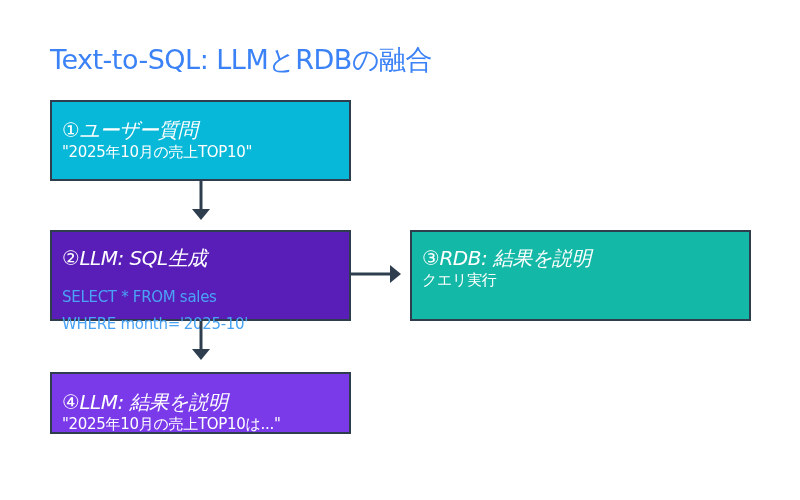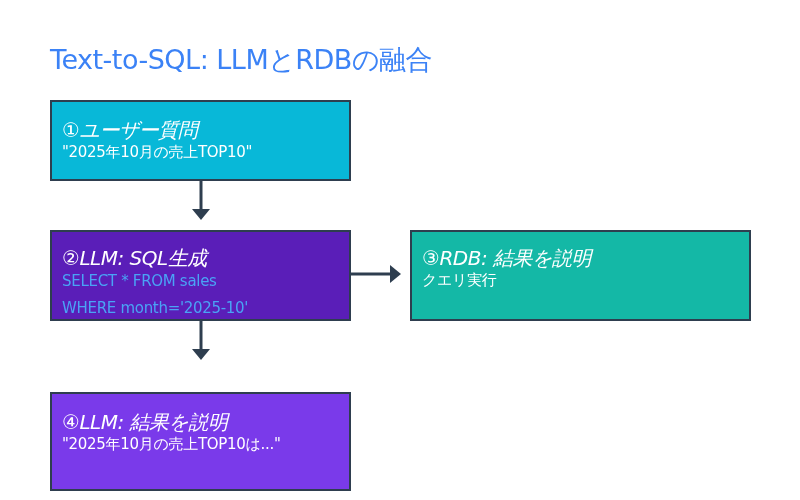--- a/index.html
+++ b/index.html
@@ -12,23 +12,23 @@
       font-size: 27px; color: #3b82f6; letter-spacing: -0.5px; white-space: nowrap; margin-top: 16px;
     }
     .box {
       position: absolute; box-sizing: border-box; border: 2px solid #2e3e4f;
       padding: 16px 0 0 10px; color: #ffffff;
     }
     .box .head { font-size: 20px; line-height: 24px; white-space: nowrap; letter-spacing: -0.5px; font-style: italic; }
     .box .sub { font-size: 15px; line-height: 19px; white-space: nowrap; letter-spacing: -0.3px; margin-top: 1px; }
     #box1 { left: 50px; top: 100px; width: 301px; height: 81px; background: #08b8d8; }
     #box2 { left: 50px; top: 230px; width: 301px; height: 91px; background: #5a1eb8; padding-top: 14px; }
-    #box2 .sub { color: #4aa3f5; line-height: 19px; margin-top: 2px; }
+    #box2 .sub { color: #4aa3f5; line-height: 19px; margin-top: 18px; }
     #box3 { left: 410px; top: 230px; width: 341px; height: 91px; background: #14b8a6; padding-top: 14px; }
-    #box4 { left: 50px; top: 392px; width: 301px; height: 99px; background: #7a3aea; }
+    #box4 { left: 50px; top: 372px; width: 301px; height: 62px; background: #7a3aea; }
     svg.arrows { position: absolute; left: 0; top: 0; }
   </style>
 </head>
 <body>
 
 <div class="title">Text-to-SQL: LLMとRDBの融合</div>
 
 <div class="box" id="box1">
   <div class="head">①ユーザー質問</div>
   <div class="sub">"2025年10月の売上TOP10"</div>

